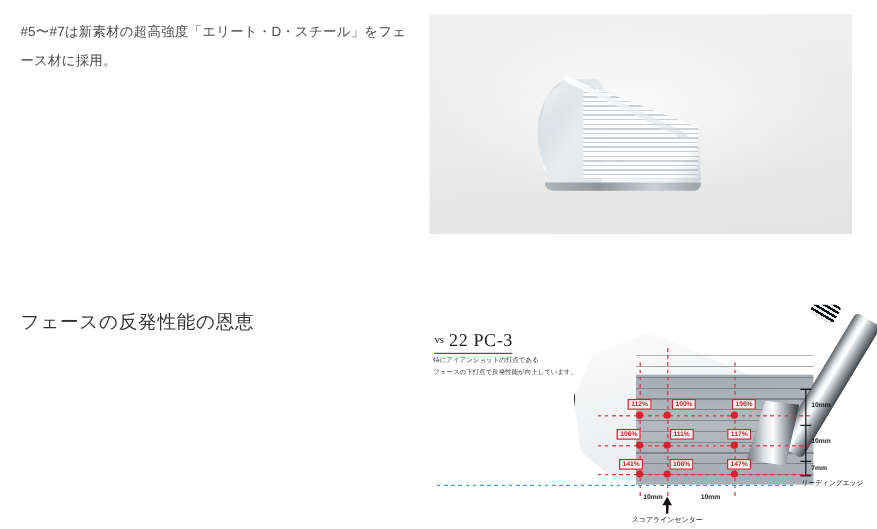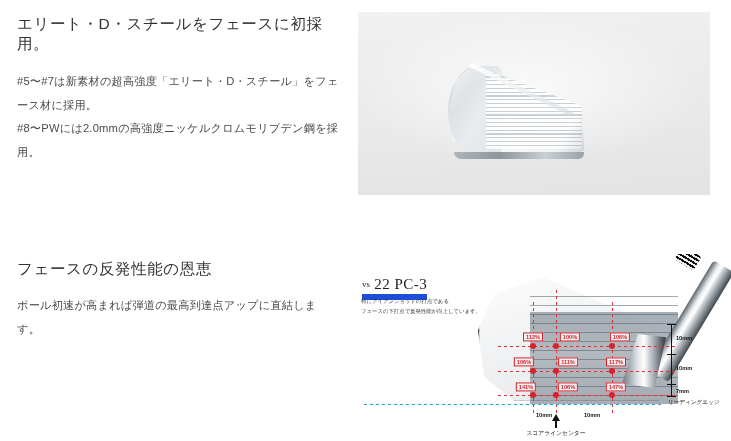--- a/index.html
+++ b/index.html
@@ -146,21 +146,21 @@
     background: #ffffff;
     overflow: hidden;
   }
   .vs-label {
     position: absolute;
     left: 4px; top: 22px;
     font-family: "Liberation Serif", "DejaVu Serif", serif;
     font-size: 15px;
     color: #1c1c1c;
     letter-spacing: 0.5px;
-    border-bottom: 6px solid #1d4ed8;
+    border-bottom: 1px solid #1d4ed8;
     padding-bottom: 1px;
     white-space: nowrap;
   }
   .vs-label .vs-small {
     font-size: 9px;
     vertical-align: 2px;
     letter-spacing: 0;
   }
   .diagram-caption {
     position: absolute;
@@ -331,45 +331,42 @@
     white-space: nowrap;
   }
 </style>
 </head>
 <body>
 
 <div class="page">
 
   <div class="section sec-1">
     <div class="text-col">
-      <h2 class="heading">エリート・D・スチールをフェースに初採用。</h2>
       <div class="body-copy">
         <p>#5〜#7は新素材の超高強度「エリート・D・スチール」をフェース材に採用。</p>
-        <p>#8〜PWには2.0mmの高強度ニッケルクロムモリブデン鋼を採用。</p>
       </div>
     </div>
   </div>
 
   <div class="photo-frame">
     <div class="photo-inner"></div>
     <div class="club-head">
       <div class="head-shape"></div>
       <div class="toe-round"></div>
       <div class="grooves"></div>
       <div class="head-hosel-edge"></div>
       <div class="top-line"></div>
       <div class="sole-edge"></div>
     </div>
   </div>
 
   <div class="section sec-2">
     <div class="text-col">
       <h2 class="heading">フェースの反発性能の恩恵</h2>
       <div class="body-copy">
-        <p>ボール初速が高まれば弾道の最高到達点アップに直結します。</p>
       </div>
     </div>
   </div>
 
   <div class="diagram-frame">
 
     <div class="vs-label">
       <span class="vs-small">vs</span>
       <span>22 PC-3</span>
     </div>

